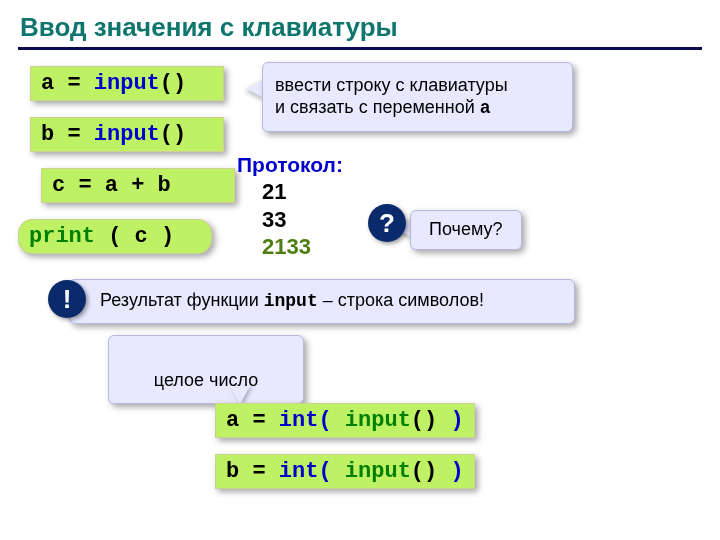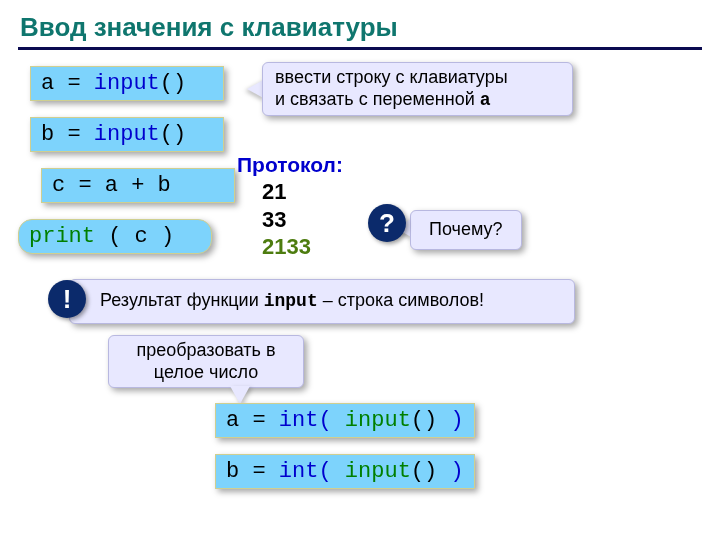--- a/index.html
+++ b/index.html
@@ -23,41 +23,41 @@
   .title-underline {
     position: absolute;
     left: 18px;
     top: 47px;
     width: 684px;
     height: 3px;
     background: #0b0b50;
   }
   .codebox {
     position: absolute;
-    background: #7dd3fc;
+    background: #bef264;
     border: 1px solid #cfcf90;
     box-shadow: 3px 3px 6px rgba(0,0,0,0.35);
     font-family: "Courier New", monospace;
     font-size: 22px;
-    font-weight: normal;
+    font-weight: bold;
     padding: 4px 10px;
     white-space: nowrap;
   }
   .codebox .k-black { color: #000; }
   .codebox .k-blue { color: #0000cd; }
   .codebox .k-green { color: #007f00; }
   .callout {
     position: absolute;
     background: #e8e8ff;
     border: 1px solid #b8b8e0;
     box-shadow: 3px 3px 6px rgba(0,0,0,0.35);
     border-radius: 6px;
     font-size: 18px;
     color: #000;
-    padding: 4px 12px;
+    padding: 12px 12px;
     line-height: 1.2;
   }
   .callout .mono { font-family: "Courier New", monospace; font-weight: bold; }
   .callout-tail {
     position: absolute;
     width: 0; height: 0;
   }
   .tail-left {
     border-top: 10px solid transparent;
     border-bottom: 10px solid transparent;
@@ -146,21 +146,21 @@
   <span>Почему?</span>
 </div>
 <div class="badge" style="left:368px; top:204px;">?</div>
 
 <div class="callout" style="left:69px; top:279px; padding:10px 14px 10px 30px; width:460px;">
   <span>Результат функции </span><span class="mono">input</span><span> – строка символов!</span>
 </div>
 <div class="badge" style="left:48px; top:280px;">!</div>
 
 <div class="callout" style="left:108px; top:335px; text-align:center; width:170px;">
-  <span>преобразовать в</span><br>
+  <br>
   <span>целое число</span>
 </div>
 <div class="callout-tail tail-down" style="left:230px; top:386px;"></div>
 
 <div class="codebox" style="left:215px; top:403px;">
   <span class="k-black">a</span>
   <span class="k-black">=</span>
   <span class="k-blue">int(</span>
   <span class="k-green">input</span><span class="k-black">()</span>
   <span class="k-blue">)</span>

